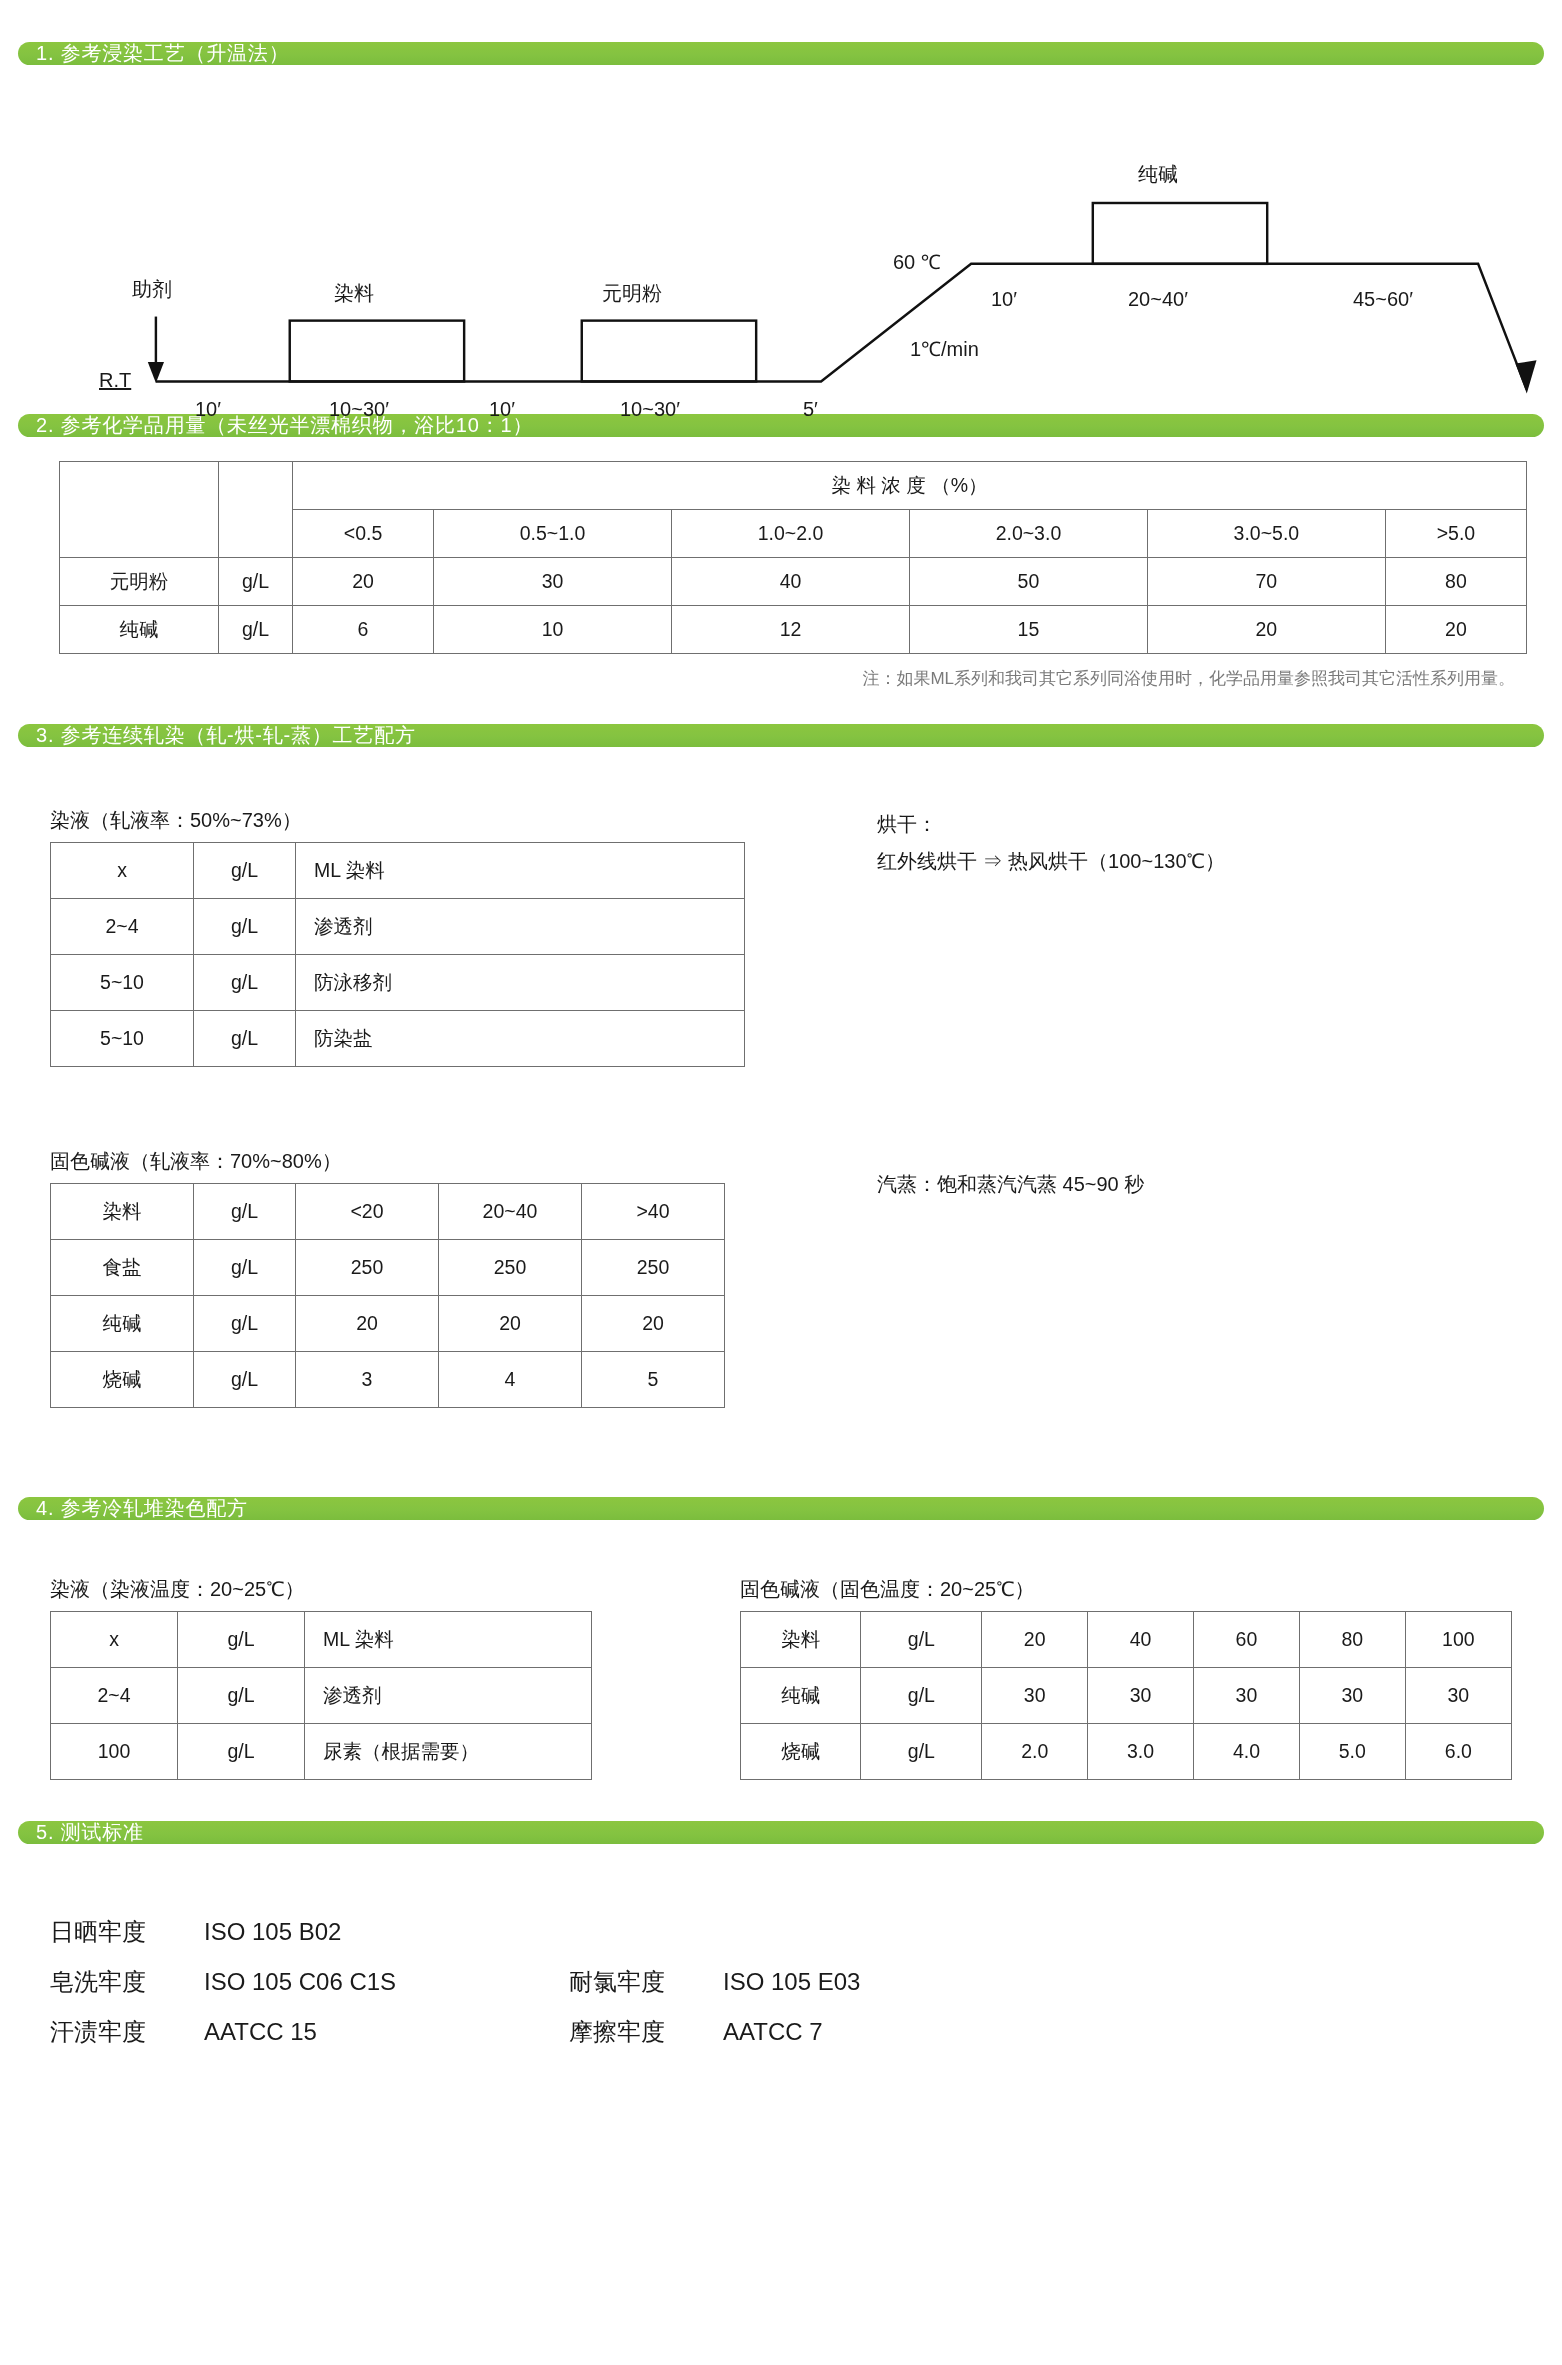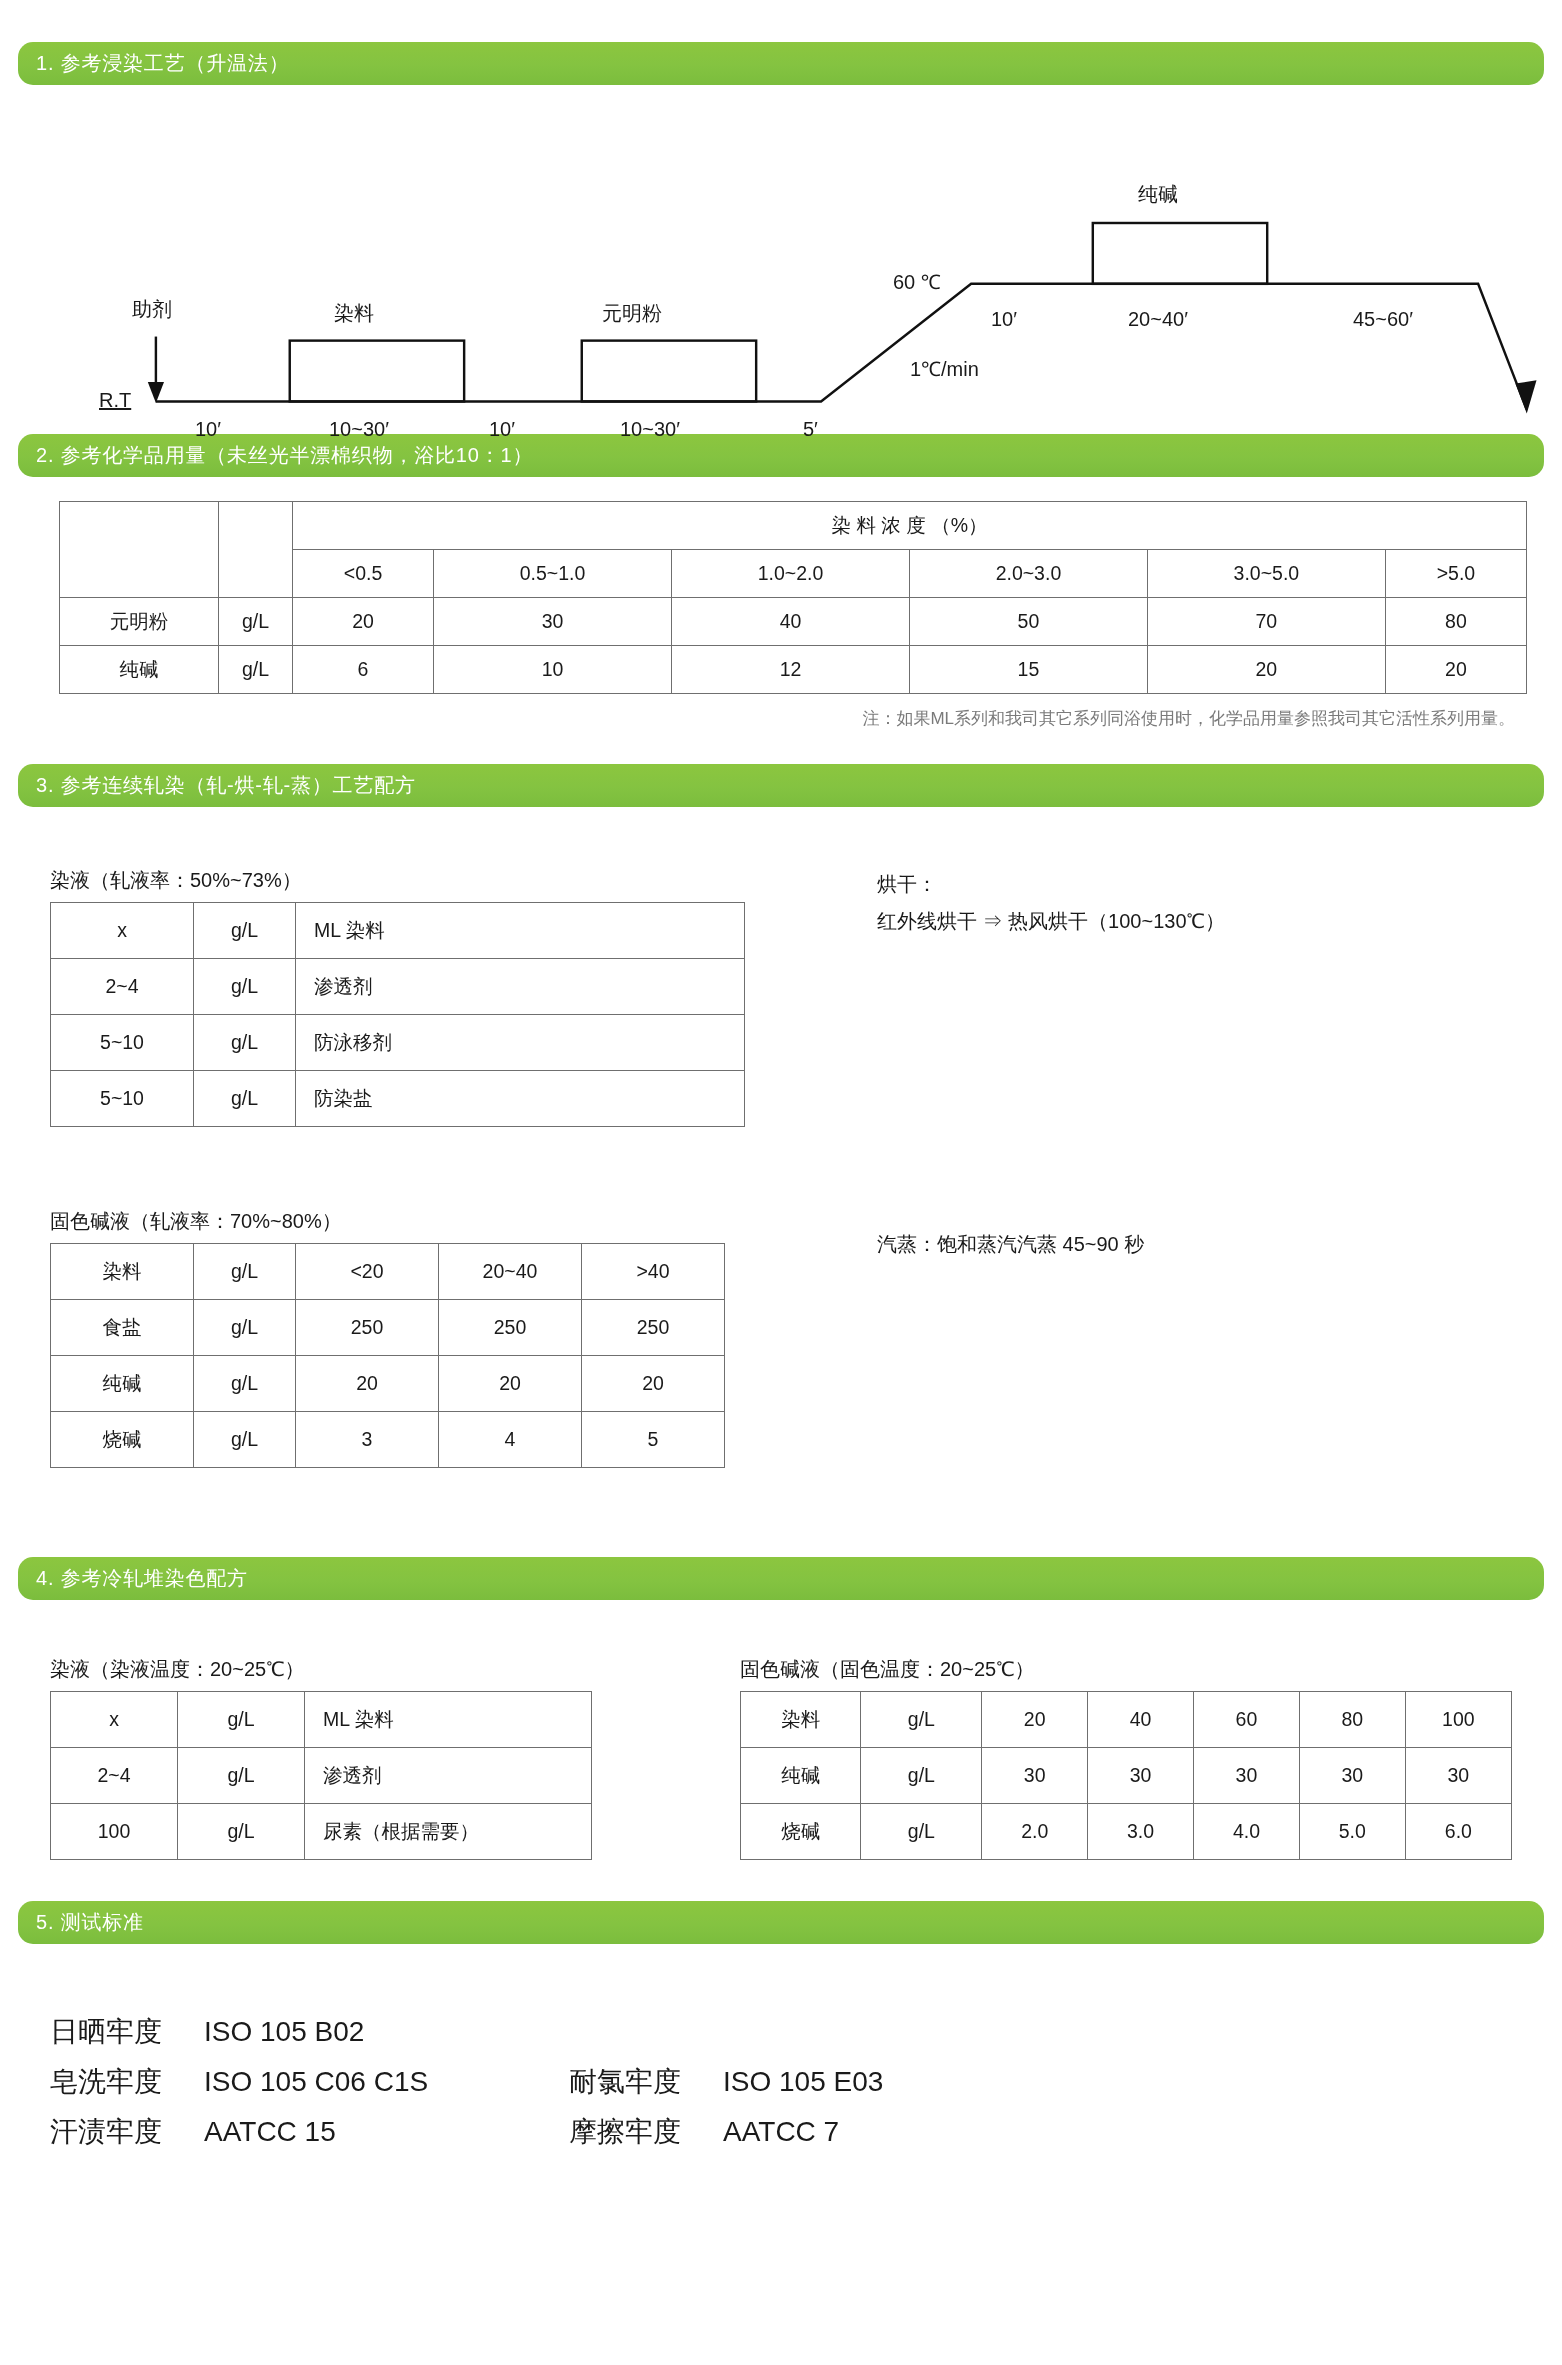--- a/index.html
+++ b/index.html
@@ -18,21 +18,21 @@
   .page {
     position: relative;
     width: 1562px;
     height: 2366px;
     padding: 0;
   }
   
   .section-bar {
     background: #8cc63f;
     background: linear-gradient(to bottom, #8cc63f 0%, #84c341 55%, #7bbd3d 100%);
-    height: 43px;
+    height: 23px;
     display: flex;
     align-items: center;
     color: #ffffff;
     font-size: 20px;
     letter-spacing: 0.8px;
     padding-left: 18px;
     box-sizing: border-box;
     margin: 0 18px;
     border-radius: 15px;
   }
@@ -86,21 +86,21 @@
   #tbl-fix td { height: 55px; }
   .plain-line { font-size: 20px; line-height: 37px; }
 
   
   #sec4-wrap { margin: 32px 50px 0 50px; position: relative; height: 243px; }
   #tbl-cpb-dye td { height: 55px; }
   #tbl-cpb-fix td { height: 55px; }
 
   
   #sec5-wrap { margin: 39px 50px 0 50px; position: relative; }
-  .std-row { display: flex; font-size: 28px; line-height: 50px; }
+  .std-row { display: flex; font-size: 24px; line-height: 50px; }
   .std-col { width: 519px; display: flex; }
   .std-name { width: 154px; }
   .std-val { }
 </style>
 </head>
 <body>
 
 <div class="page">
 
   <div style="height:42px"></div>

